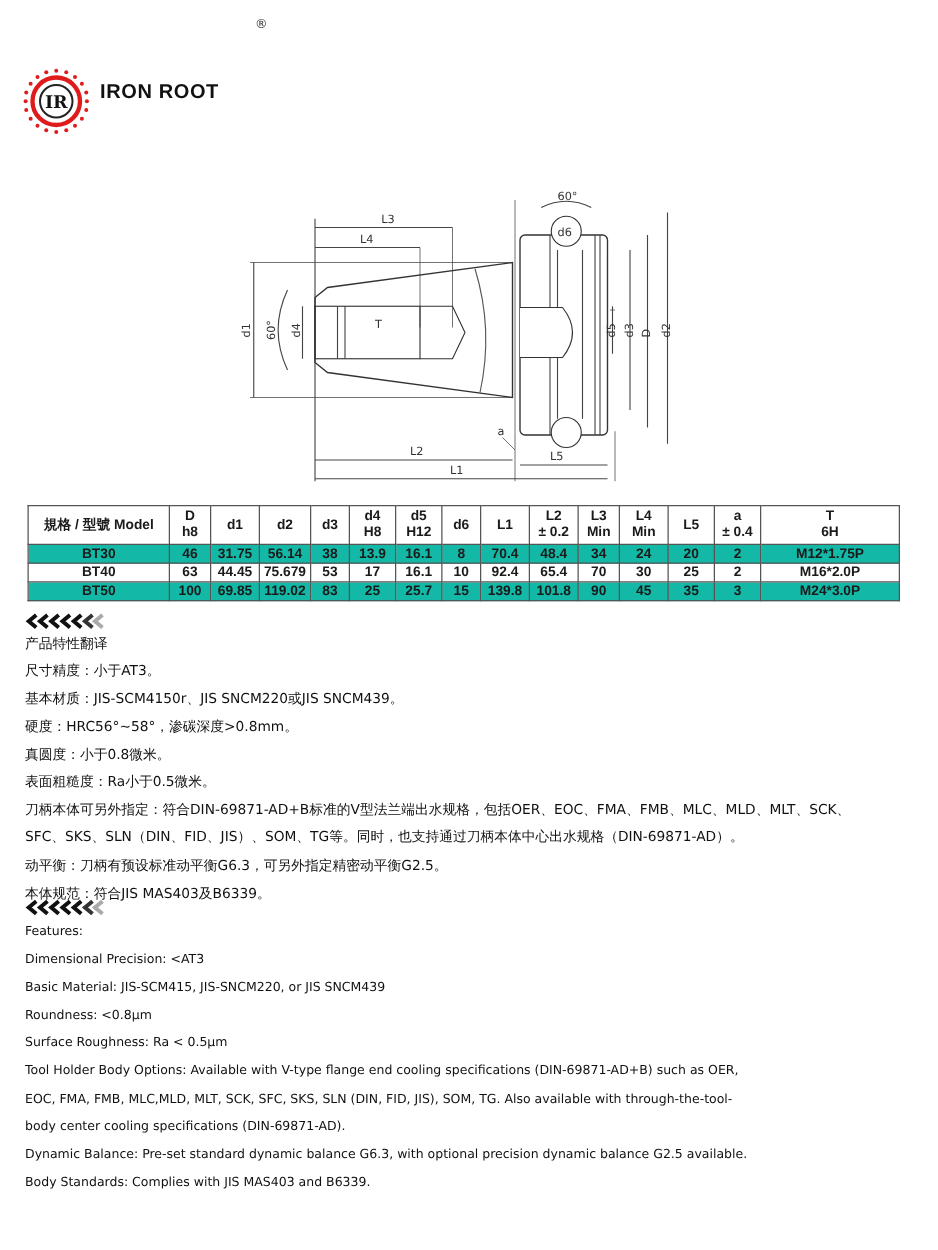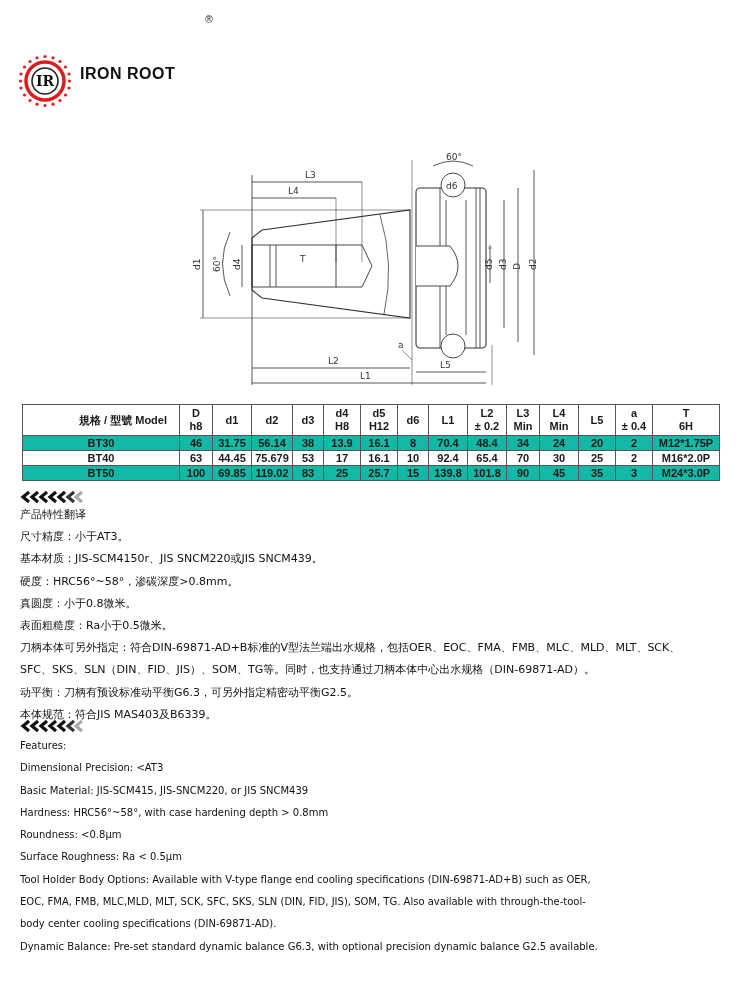--- a/index.html
+++ b/index.html
@@ -7,21 +7,21 @@
   .logo { position: absolute; left: 18px; top: 22px; display: flex; align-items: center; margin-top: 32px; }
   .logo-mark { width: 54px; height: 54px; position: relative; }
   .logo-text { font-family: "Liberation Sans", sans-serif; font-weight: bold; font-size: 16px; letter-spacing: 0.5px; margin-left: 8px; margin-top: -14px; color: #111; }
   .logo-reg { position: absolute; left: 204px; top: 14px; font-size: 10px; color: #333; font-family: "DejaVu Sans", sans-serif; }
   .drawing { position: absolute; left: 0; top: 140px; width: 750px; height: 260px; }
   table.spec { position: absolute; left: 22px; top: 404px; width: 698px; border-collapse: collapse; font-family: "Liberation Sans", sans-serif; font-weight: bold; font-size: 11px; text-align: center; color: #1a1a1a; }
   table.spec th, table.spec td { border: 1.5px solid #555; padding: 0; line-height: 13px; }
   table.spec th { height: 30px; background: #fff; }
   table.spec td { height: 14px; }
   table.spec tr.shade td { background: #14b8a6; }
-  table.spec th.model { text-align: center; padding-left: 44px; }
+  table.spec th.model { text-align: center; }
   .divider { position: absolute; left: 20px; display: flex; }
   .text-block { position: absolute; left: 20px; font-family: "DejaVu Sans", sans-serif; color: #111; }
   .cn p { margin: 0; font-size: 11px; line-height: 22.2px; }
   .en p { margin: 0; font-size: 10px; line-height: 22.3px; }
 </style>
 </head>
 <body>
 
 <div class="logo">
   <div class="logo-mark">
@@ -241,20 +241,20 @@
       <path d="M54,2 L48,7 L54,12" stroke="#333"></path>
       <path d="M62,2 L56,7 L62,12" stroke="#aaa"></path>
     </g>
   </svg>
 </div>
 
 <div class="text-block en" style="top:735px">
   <p>Features:</p>
   <p>Dimensional Precision: &lt;AT3</p>
   <p>Basic Material: JIS-SCM415, JIS-SNCM220, or JIS SNCM439</p>
-  <p>Hardness: HRC56°~58°, with case hardening depth &gt; 0.8mm</p>
   <p>Roundness: &lt;0.8μm</p>
   <p>Surface Roughness: Ra &lt; 0.5μm</p>
   <p>Tool Holder Body Options: Available with V-type flange end cooling specifications (DIN-69871-AD+B) such as OER,</p>
   <p>EOC, FMA, FMB, MLC,MLD, MLT, SCK, SFC, SKS, SLN (DIN, FID, JIS), SOM, TG. Also available with through-the-tool-</p>
   <p>body center cooling specifications (DIN-69871-AD).</p>
   <p>Dynamic Balance: Pre-set standard dynamic balance G6.3, with optional precision dynamic balance G2.5 available.</p>
+  <p>Body Standards: Complies with JIS MAS403 and B6339.</p>
 </div>
 
 </body></html>

